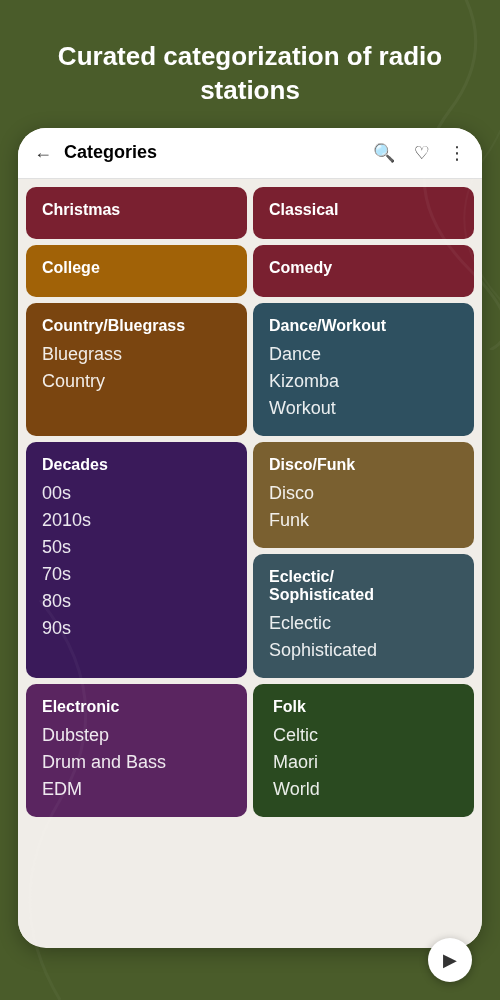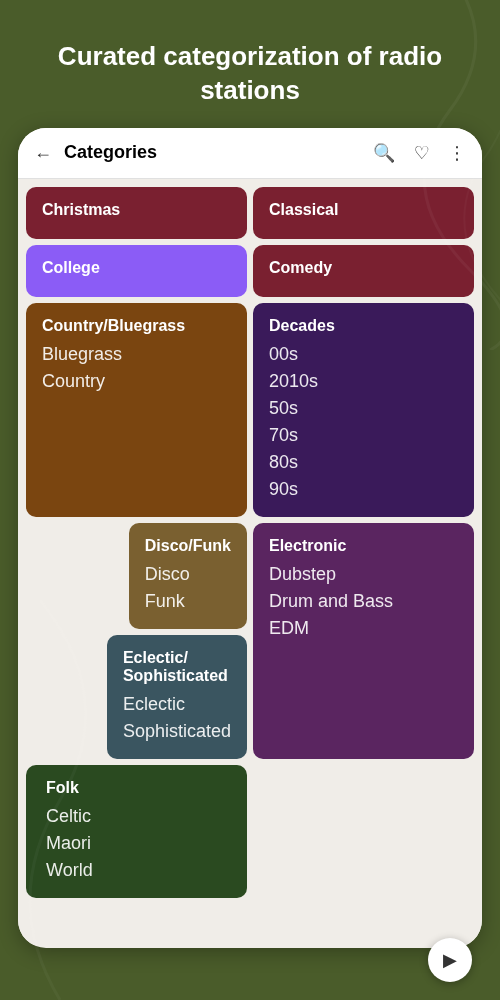--- a/index.html
+++ b/index.html
@@ -101,21 +101,21 @@
     }
 
     .cat-card .sub-item {
       font-size: 18px;
       font-weight: 500;
       padding: 3px 0;
       color: rgba(255,255,255,0.9);
     }
 
     .color-red-dark { background-color: #7a2030; }
-    .color-olive { background-color: #8b5cf6; }
+    .color-olive { background-color: #a16207; }
     .color-brown { background-color: #7a4510; }
     .color-teal { background-color: #2e5060; }
     .color-purple-dark { background-color: #3a1a5a; }
     .color-olive-dark { background-color: #7a6030; }
     .color-teal-medium { background-color: #3a5560; }
     .color-purple-medium { background-color: #5a2560; }
     .color-green-dark { background-color: #2a4a20; padding-left: 20px; }
 
     .fab {
       position: absolute;
@@ -176,31 +176,37 @@
       </div>
       <div class="cat-card color-red-dark">
         <div class="main-label">Comedy</div>
       </div>
 
       <div class="cat-card color-brown">
         <div class="main-label">Country/Bluegrass</div>
         <div class="sub-item">Bluegrass</div>
         <div class="sub-item">Country</div>
       </div>
+      <div class="cat-card color-teal">
+        <div class="main-label">Dance/Workout</div>
+        <div class="sub-item">Dance</div>
+        <div class="sub-item">Kizomba</div>
+        <div class="sub-item">Workout</div>
+      </div>
 
       <div class="cat-card color-purple-dark">
         <div class="main-label">Decades</div>
         <div class="sub-item">00s</div>
         <div class="sub-item">2010s</div>
         <div class="sub-item">50s</div>
         <div class="sub-item">70s</div>
         <div class="sub-item">80s</div>
         <div class="sub-item">90s</div>
       </div>
-      <div style="display:flex; flex-direction:column; gap:6px;align-items:flex-end;">
+      <div style="display:flex; flex-direction:column; gap:6px;">
         <div class="cat-card color-olive-dark">
           <div class="main-label">Disco/Funk</div>
           <div class="sub-item">Disco</div>
           <div class="sub-item">Funk</div>
         </div>
         <div class="cat-card color-teal-medium">
           <div class="main-label">Eclectic/<br>Sophisticated</div>
           <div class="sub-item">Eclectic</div>
           <div class="sub-item">Sophisticated</div>
         </div>

